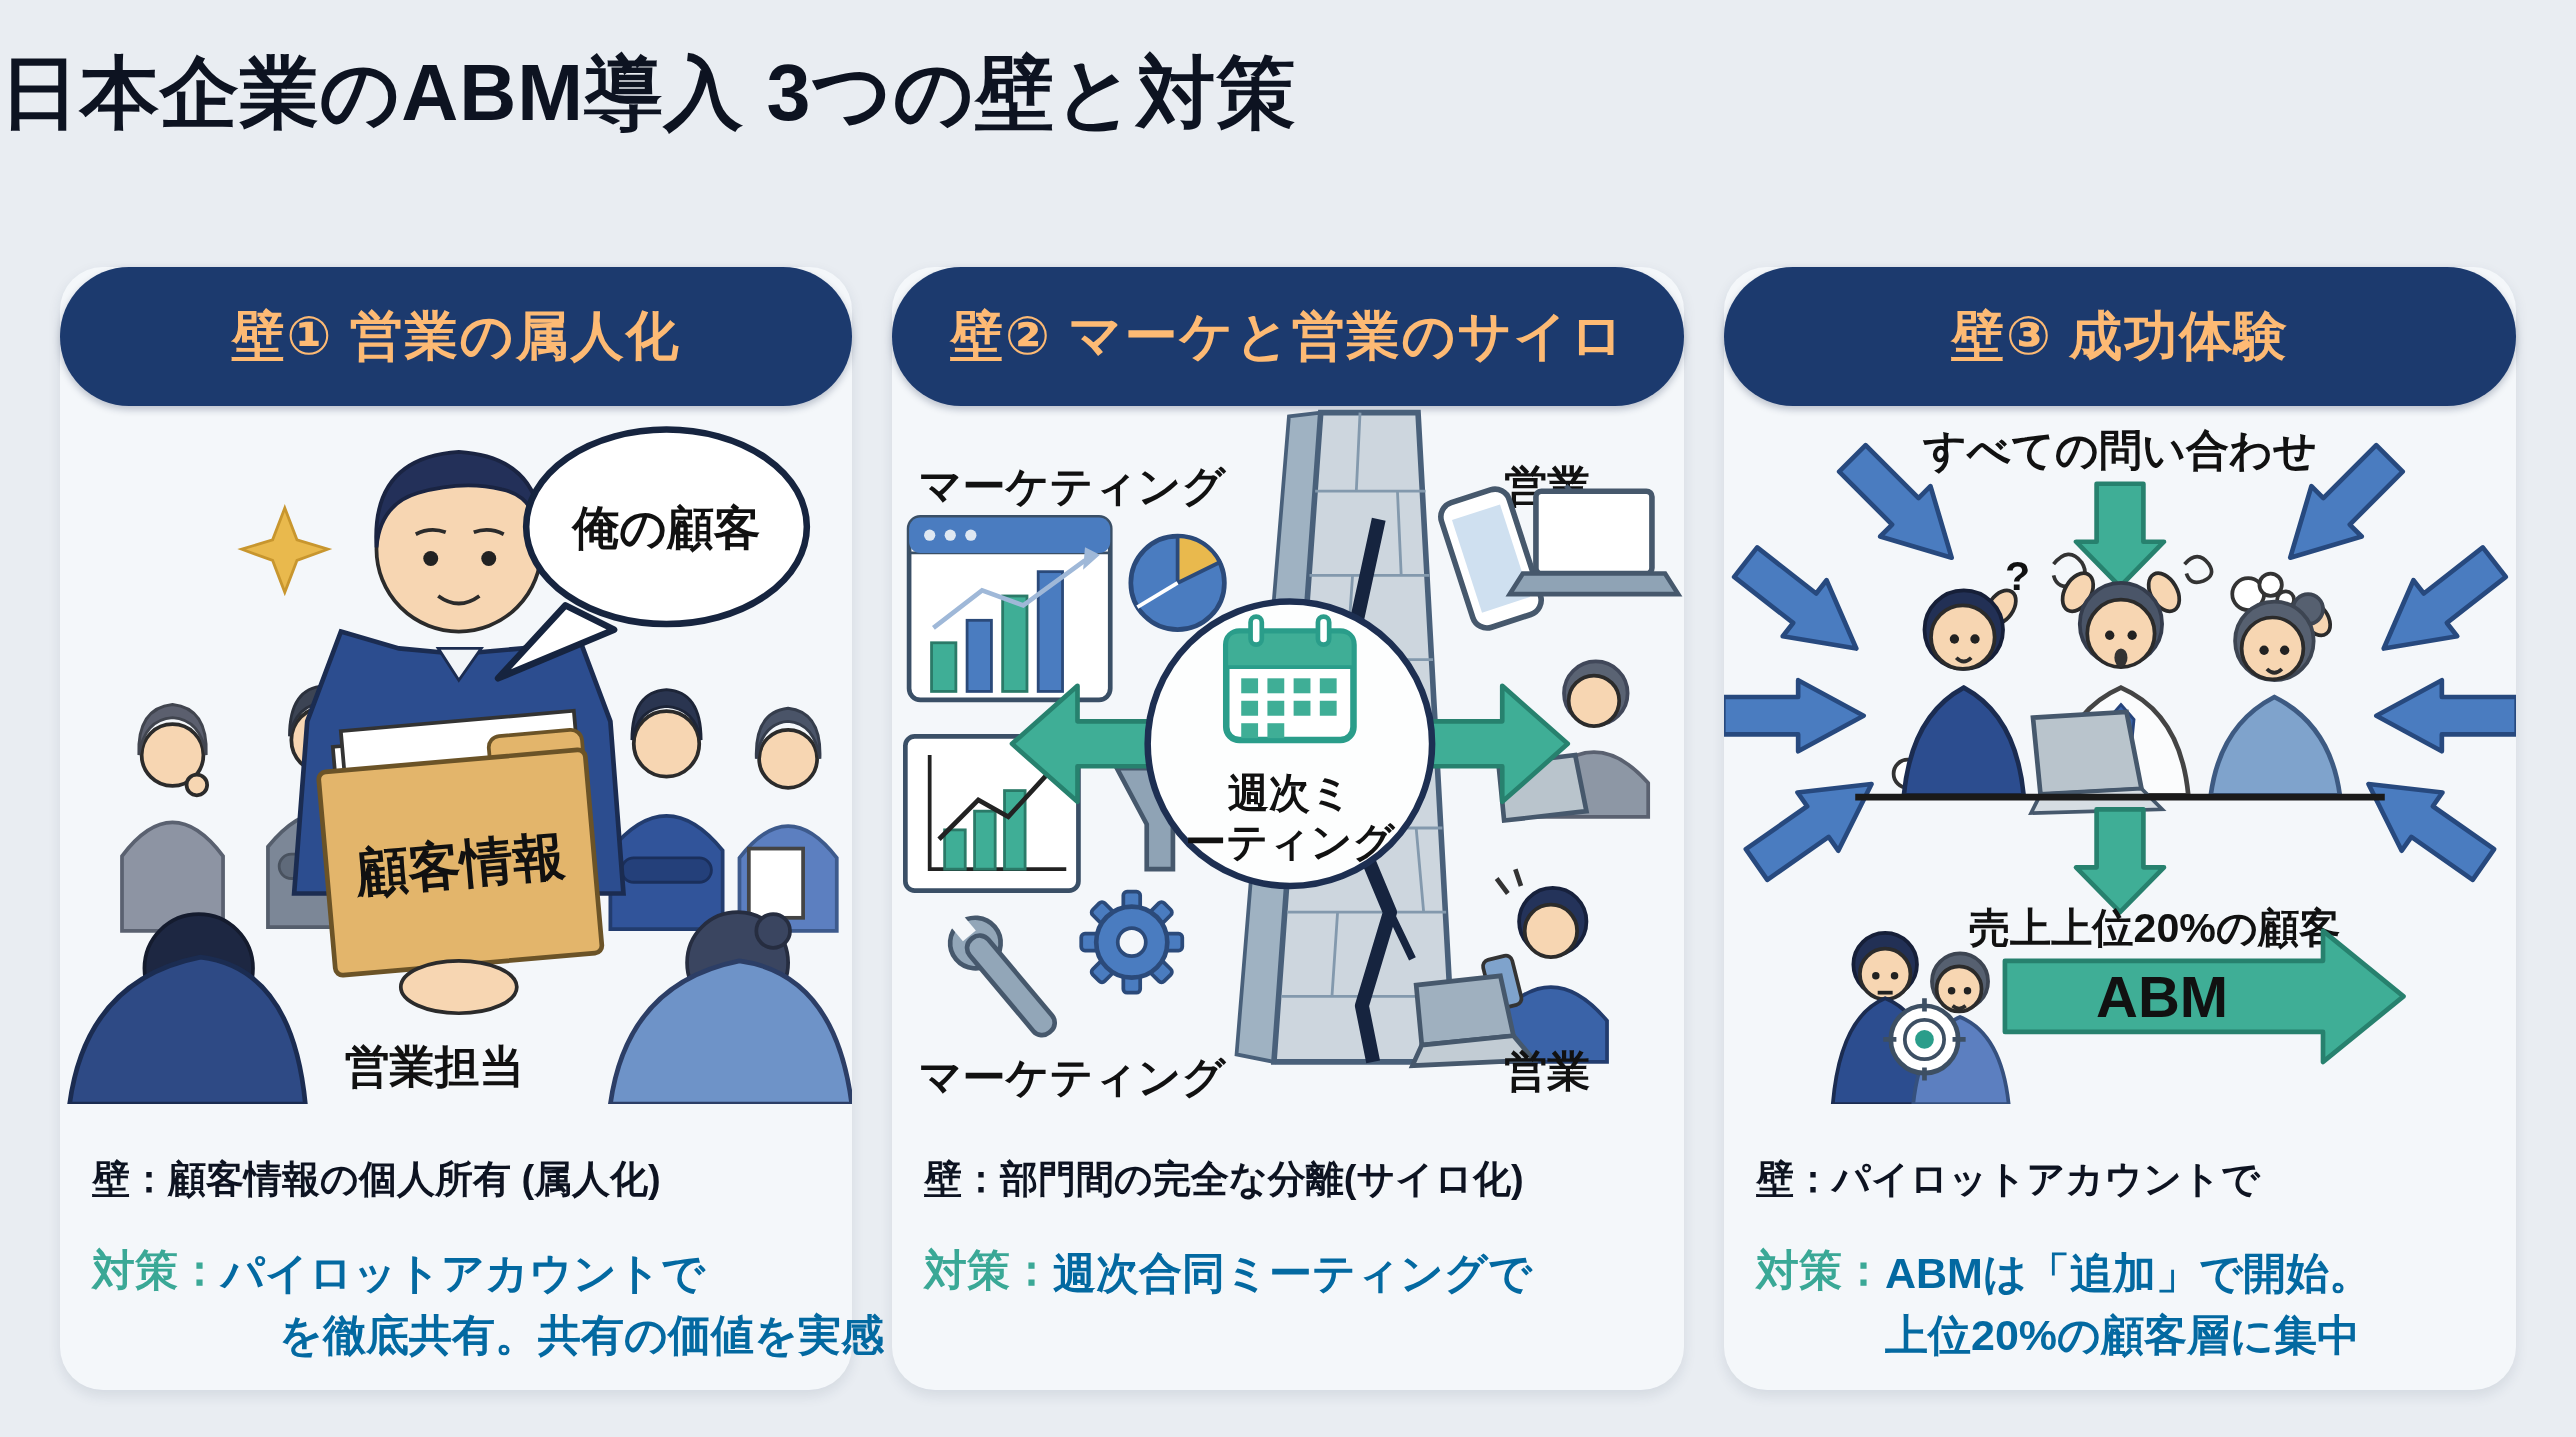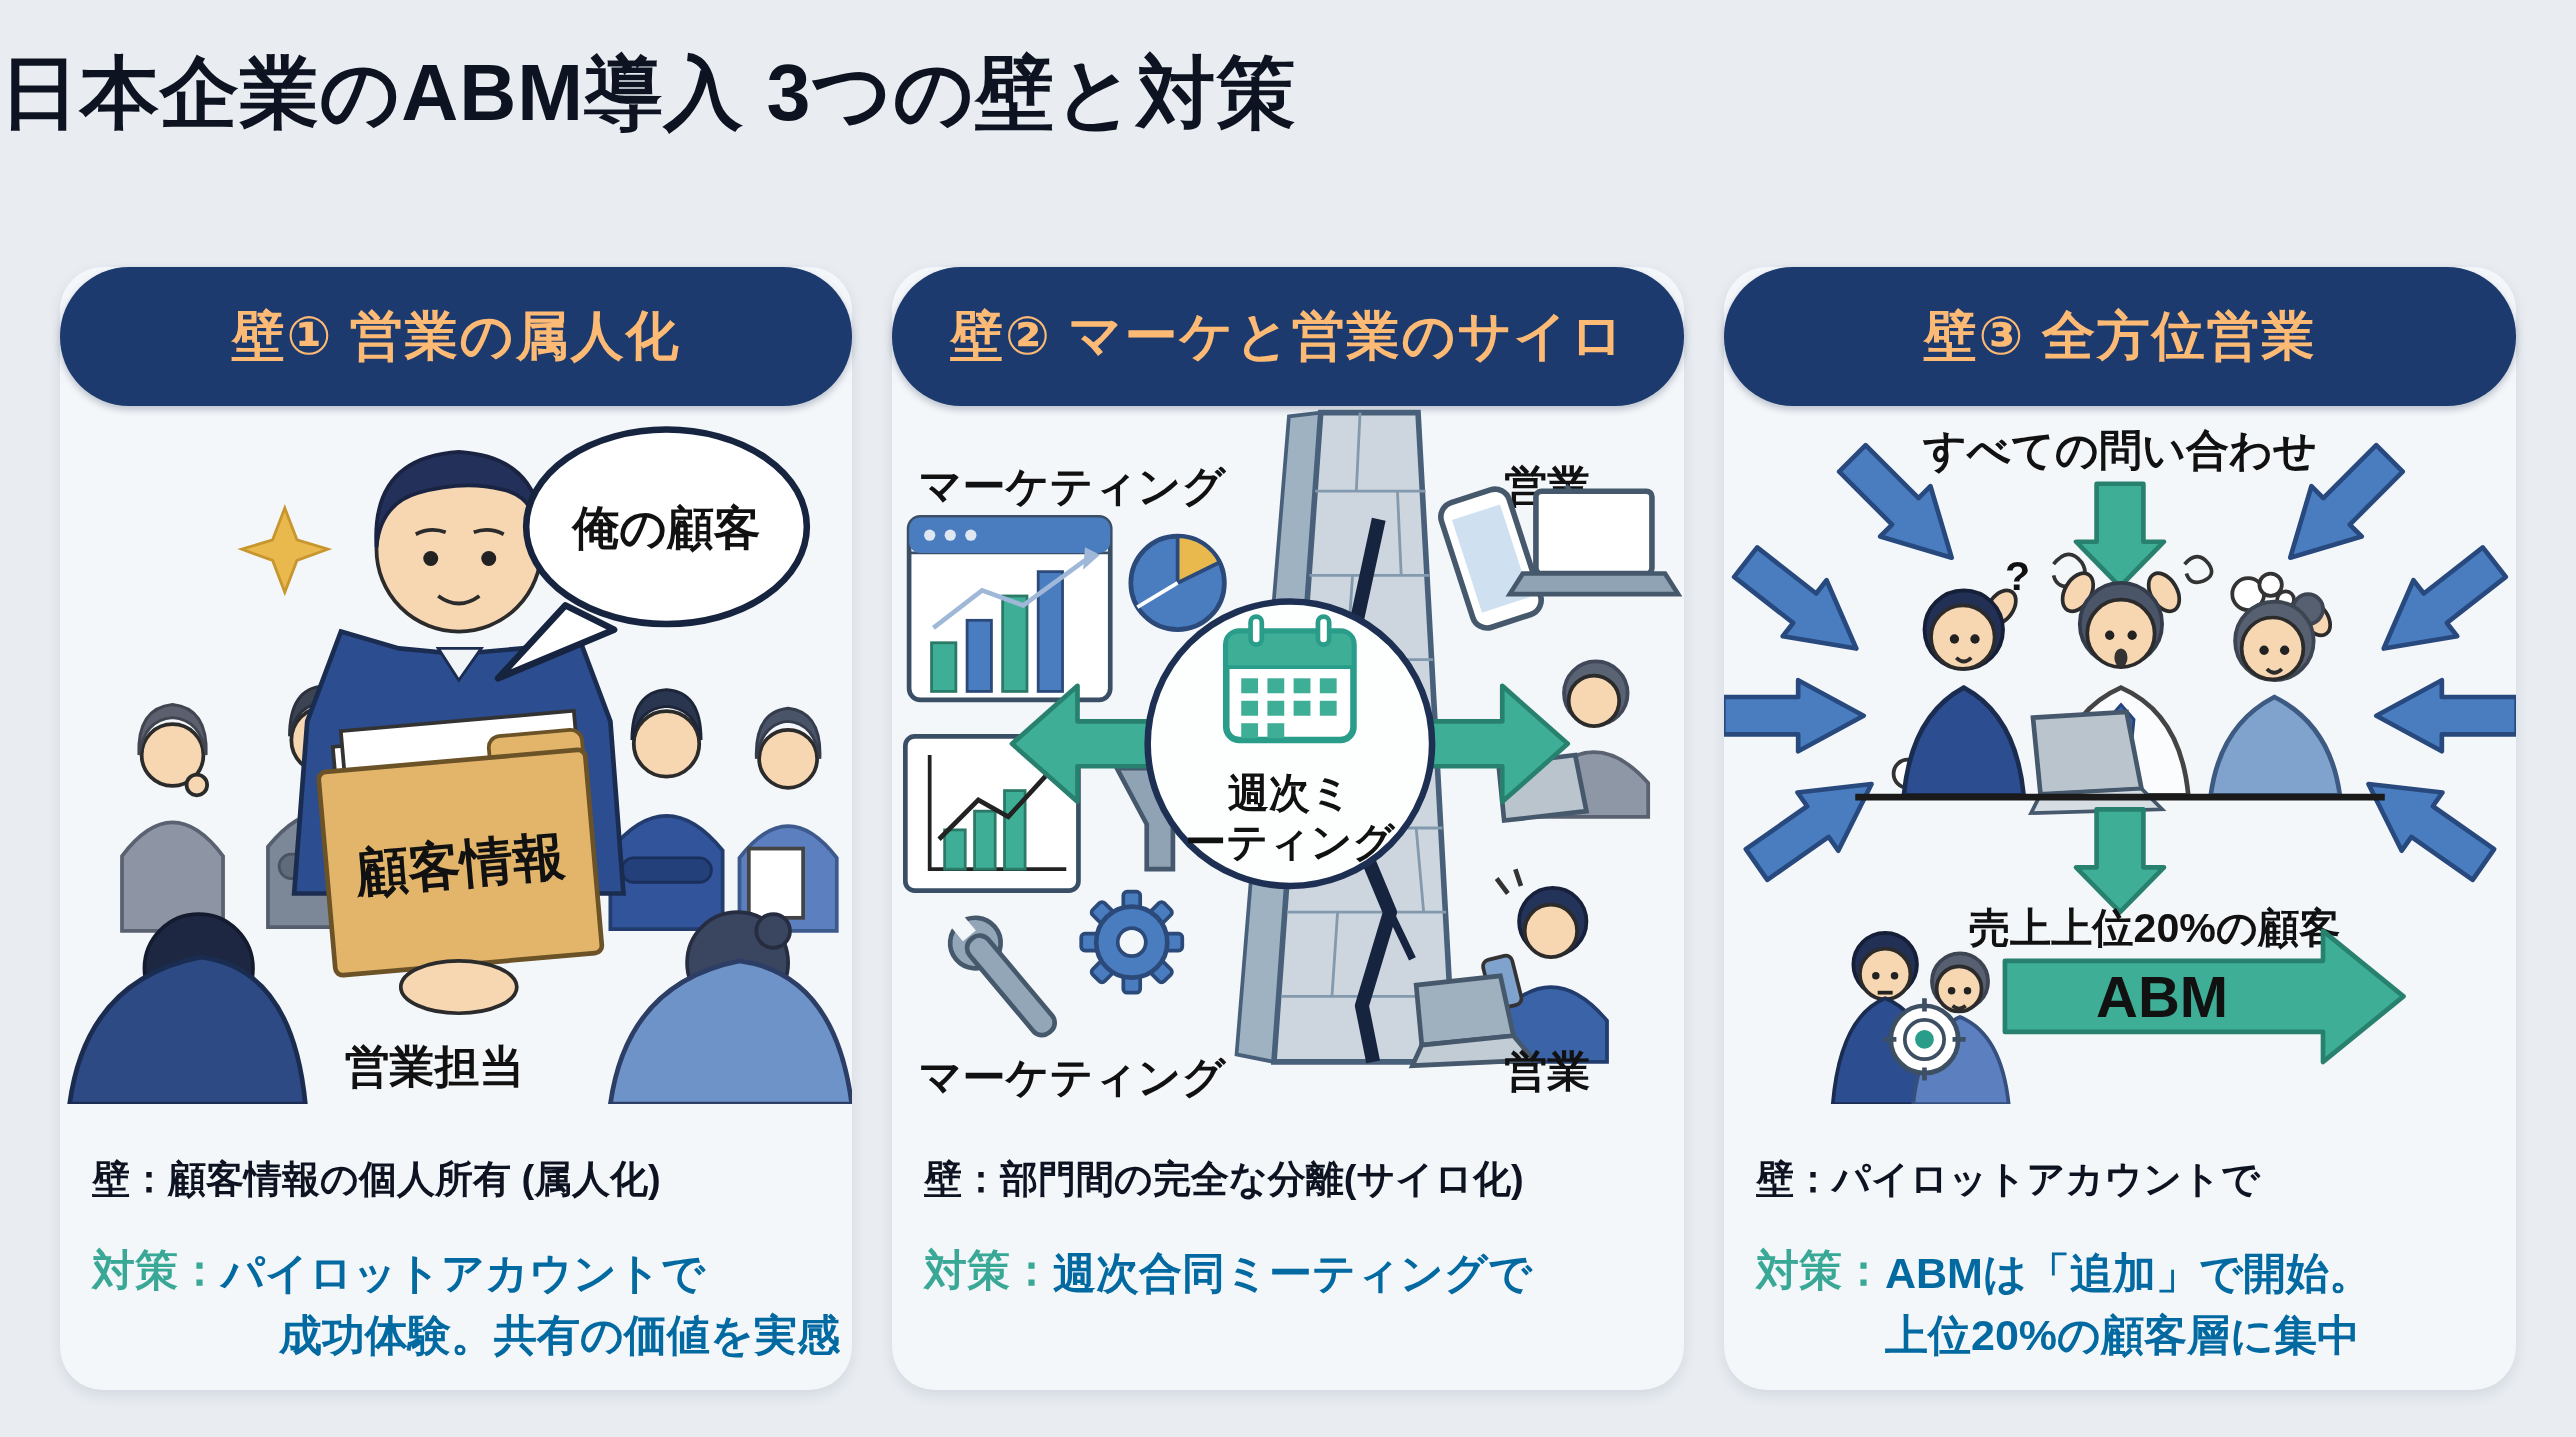--- a/index.html
+++ b/index.html
@@ -118,21 +118,21 @@
   </svg>
 
   <div class="caption indent2">
     <div class="wall-line">
       <span>壁：</span><span>顧客情報の個人所有 (属人化)</span>
     </div>
     <div class="measure-line">
       <span class="measure-label">対策：</span>
       <span class="measure-text">
         <span class="m1">パイロットアカウントで</span><br>
-        <span class="m2">成功体験。共有の価値を実感</span>
+        <span class="m2">を徹底共有。共有の価値を実感</span>
       </span>
     </div>
   </div>
 </div>
 
 <div class="card" id="card2">
   <div class="pill">壁② マーケと営業のサイロ</div>
 
   <svg class="illus" viewBox="0 0 846 745">
     <text x="28" y="100" font-size="46" text-anchor="start">マーケティング</text>
@@ -271,21 +271,21 @@
     <div class="measure-line">
       <span class="measure-label">対策：</span>
       <span class="measure-text">
         <span class="m1">週次合同ミーティングで</span><br>
       </span>
     </div>
   </div>
 </div>
 
 <div class="card" id="card3">
-  <div class="pill">壁③ 全方位営業</div>
+  <div class="pill">壁③ 成功体験</div>
 
   <svg class="illus" viewBox="0 0 846 745">
     <defs>
       <path id="barrow" d="M-75,-20 L5,-20 L5,-38 L75,0 L5,38 L5,20 L-75,20 Z"></path>
       <path id="tdown" d="M-25,-48 L25,-48 L25,14 L47,14 L0,62 L-47,14 L-25,14 Z"></path>
     </defs>
 
     <text x="423" y="62" font-size="46" text-anchor="middle">すべての問い合わせ</text>
 
     <g>

